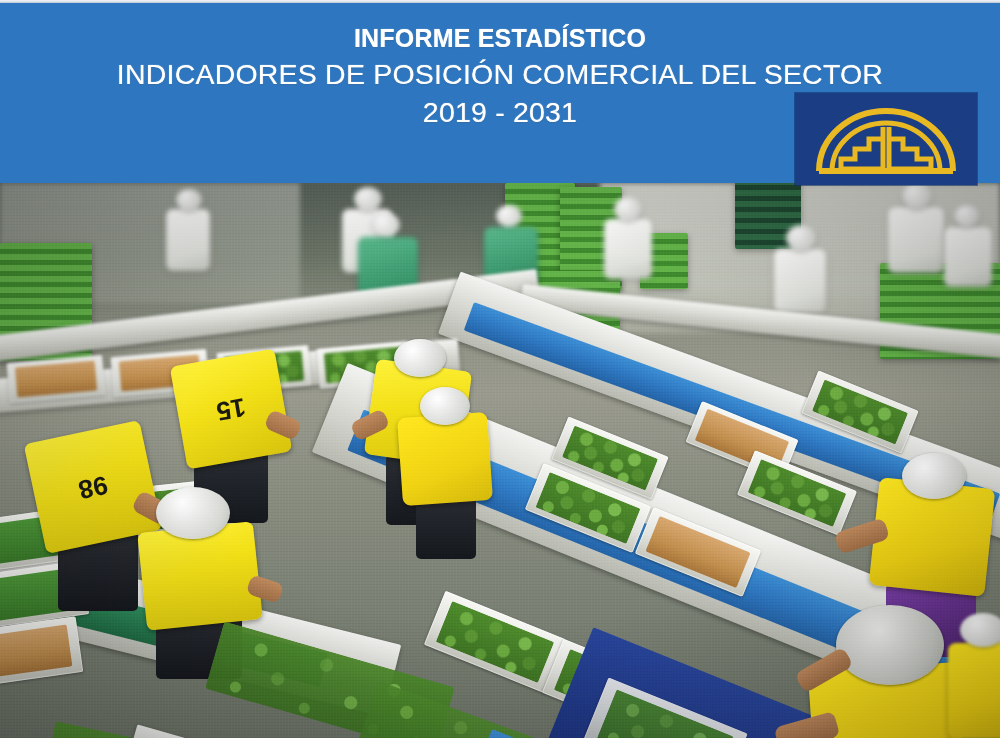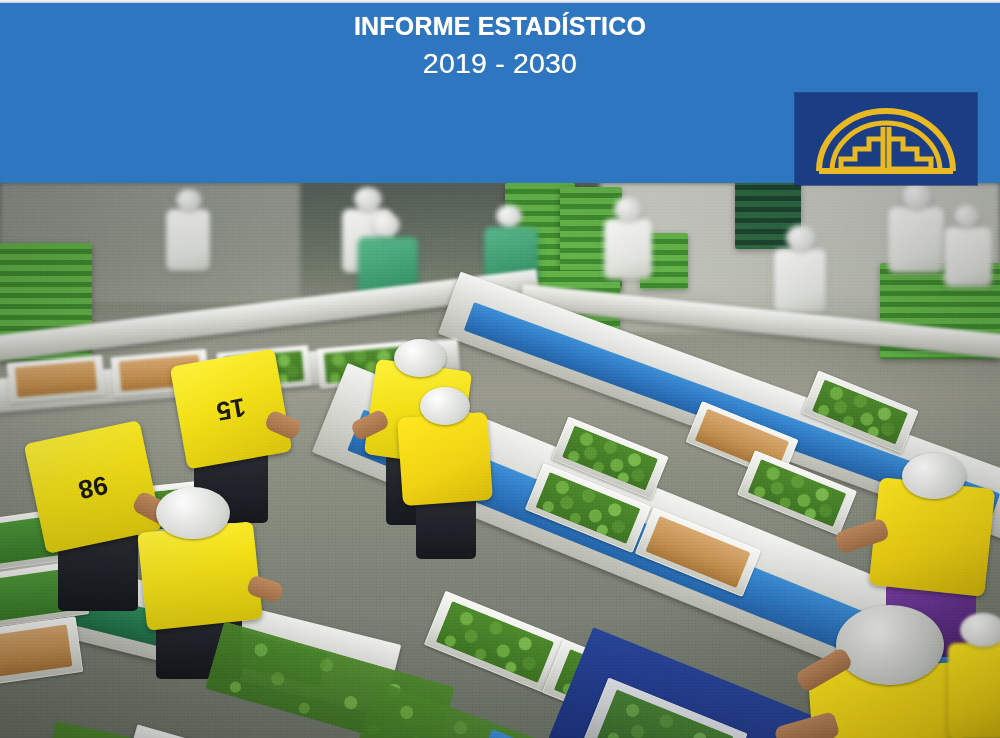--- a/index.html
+++ b/index.html
@@ -27,21 +27,21 @@
   .header-inner{
     position:absolute; left:0; top:0; width:1000px; height:180px;
     display:flex; flex-direction:column; align-items:center;
     justify-content:flex-start; padding-top:4px;
   }
   .t-line{
     color:#ffffff; text-align:center; white-space:nowrap;
     letter-spacing:.2px; line-height:1.06;
     text-shadow:0 0 1px rgba(255,255,255,.75), 0 1px 1px rgba(20,60,110,.35);
   }
-  .t1{ font-size:25px; font-weight:700; margin-top:6px; }
+  .t1{ font-size:25px; font-weight:700; margin-top:18px; }
   .t2{ font-size:28.5px; font-weight:400; margin-top:7px; }
   .t3{ font-size:28.5px; font-weight:400; margin-top:6px; }
   .t4{ font-size:28.5px; font-weight:400; margin-top:8px; }
 
   
   .logo-box{
     position:absolute; left:795px; top:90px; width:182px; height:92px;
     background:#1b3d84;
     box-shadow:0 0 0 1px rgba(14,45,100,.55);
   }
@@ -192,21 +192,22 @@
 </head>
 <body>
 
 <div id="page">
 
   <div class="top-rule"></div>
 
   <div class="header">
     <div class="header-inner">
       <div class="t-line t1">INFORME ESTADÍSTICO</div>
-      <div class="t-line t4">2019 - 2030</div>
+      <div class="t-line t2">INDICADORES DE POSICIÓN COMERCIAL DEL SECTOR</div>
+      <div class="t-line t4">2019 - 2031</div>
     </div>
 
     <div class="logo-box">
       <svg viewBox="0 0 182 92" xmlns="http://www.w3.org/2000/svg">
 
         <path d="M24 78 A67 60 0 0 1 158 78" fill="none" stroke="#e8b923" stroke-width="6"></path>
 
         <path d="M37 78 A54 48 0 0 1 145 78" fill="none" stroke="#e8b923" stroke-width="5"></path>
 
         <line x1="24" y1="78" x2="158" y2="78" stroke="#e8b923" stroke-width="6"></line>

